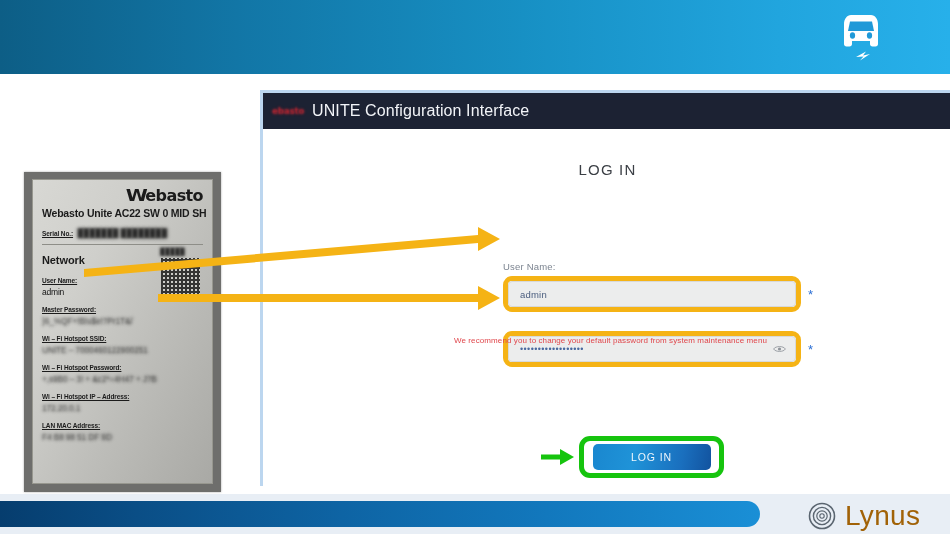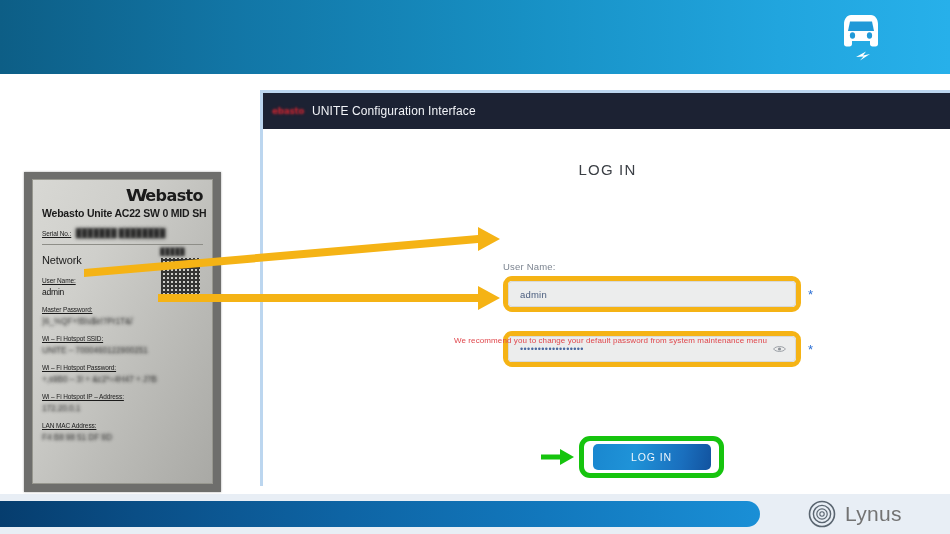--- a/index.html
+++ b/index.html
@@ -46,22 +46,22 @@
   }
   .brand-logo {
     position: absolute;
     left: 808px; top: 500px;
     display: flex;
     align-items: center;
     gap: 9px;
   }
   .brand-mark { width: 28px; height: 28px; }
   .brand-text {
-    font-size: 21px;
-    color: #737373;
+    font-size: 28px;
+    color: #a16207;
     letter-spacing: 0.3px;
   }
 
   
   .photo {
     position: absolute;
     left: 24px; top: 172px;
     width: 197px; height: 320px;
     background: #6e6e6c;
     padding: 3px;
@@ -93,21 +93,21 @@
     font-weight: bold;
     font-size: 10.5px;
     letter-spacing: -0.2px;
     margin-bottom: 3px;
     white-space: nowrap;
     text-align: center;
   }
   .kv { margin-bottom: 1px; }
   .k {
     font-size: 6.5px;
-    font-weight: normal;
+    font-weight: bold;
     text-decoration: underline;
     letter-spacing: -0.1px;
     display: inline-block;
   }
   .k.big { font-size: 11px; text-decoration: none; }
   .v {
     font-size: 8.5px;
     letter-spacing: -0.2px;
   }
   .v.blur {
@@ -158,21 +158,21 @@
     font-family: "DejaVu Sans", sans-serif;
     font-weight: bold;
     font-size: 9px;
     color: transparent;
     text-shadow: 0 0 2.4px rgba(226,38,48,0.95);
     letter-spacing: -0.4px;
     user-select: none;
   }
   .app-title {
     color: #f2f4f8;
-    font-size: 12px;
+    font-size: 16px;
     letter-spacing: 0.1px;
     text-align: right;
   }
 
   .app-body {
     position: relative;
     height: 354px;
     background: #ffffff;
   }
 

